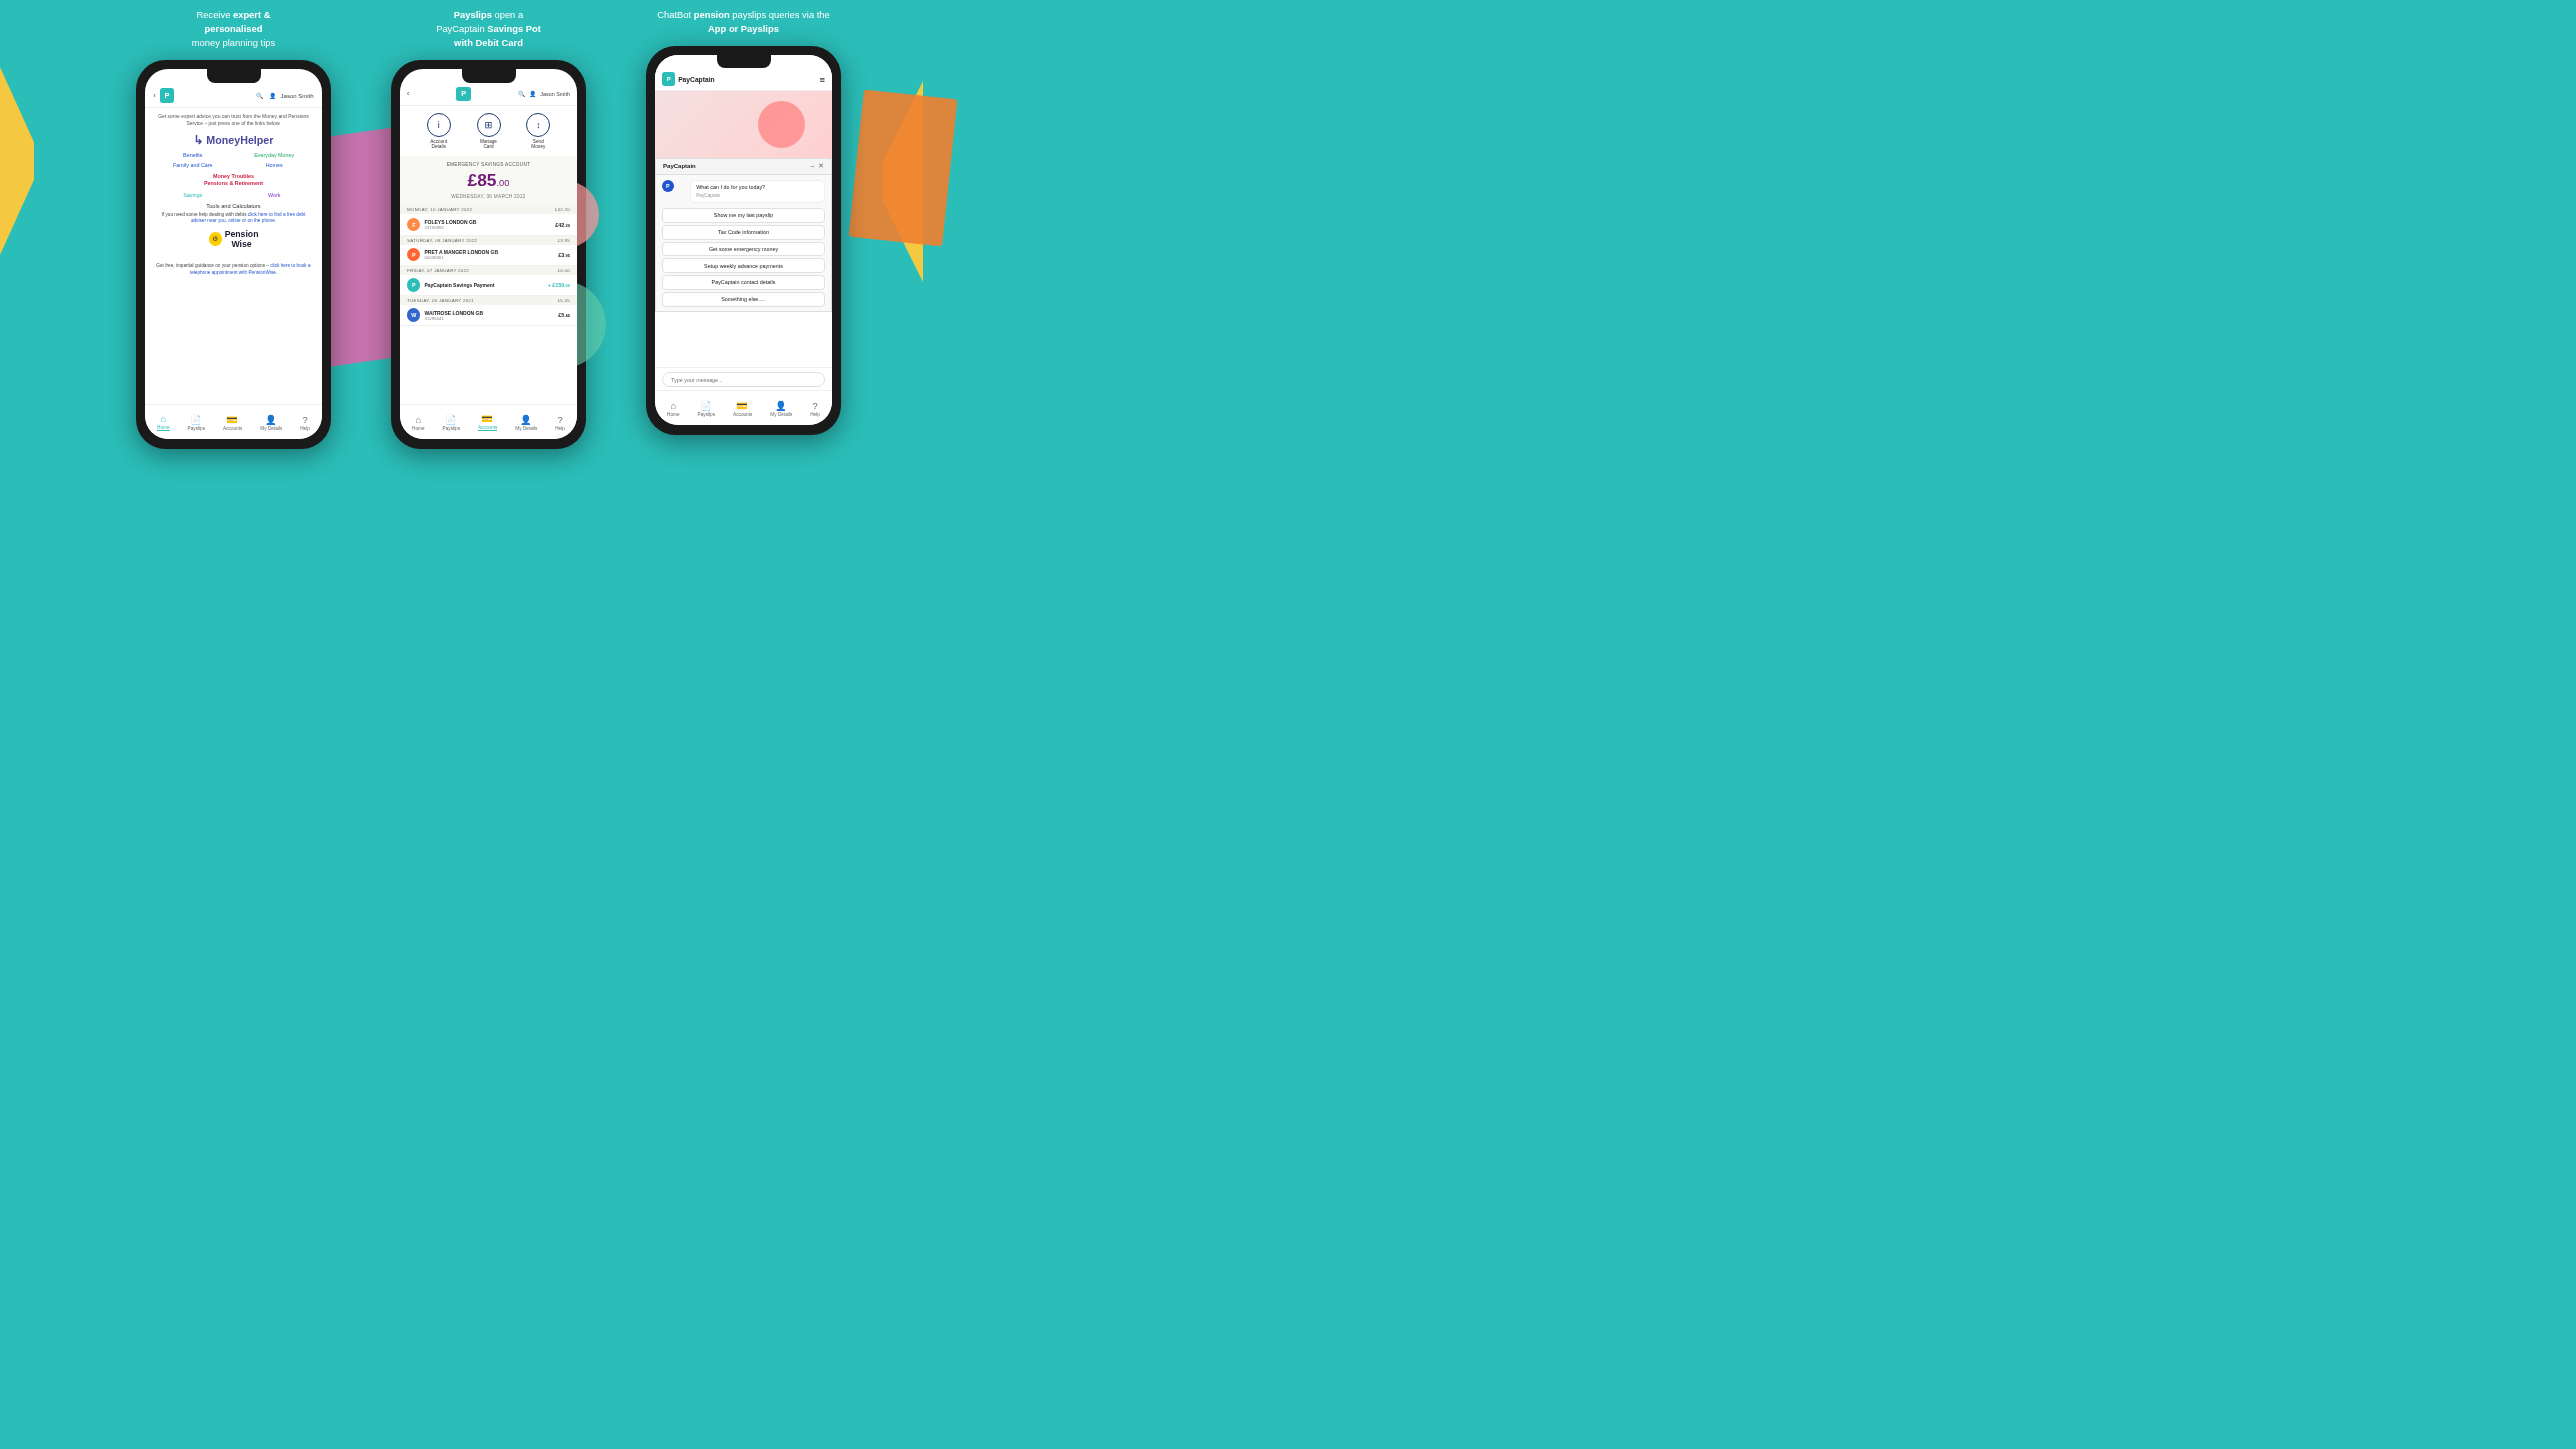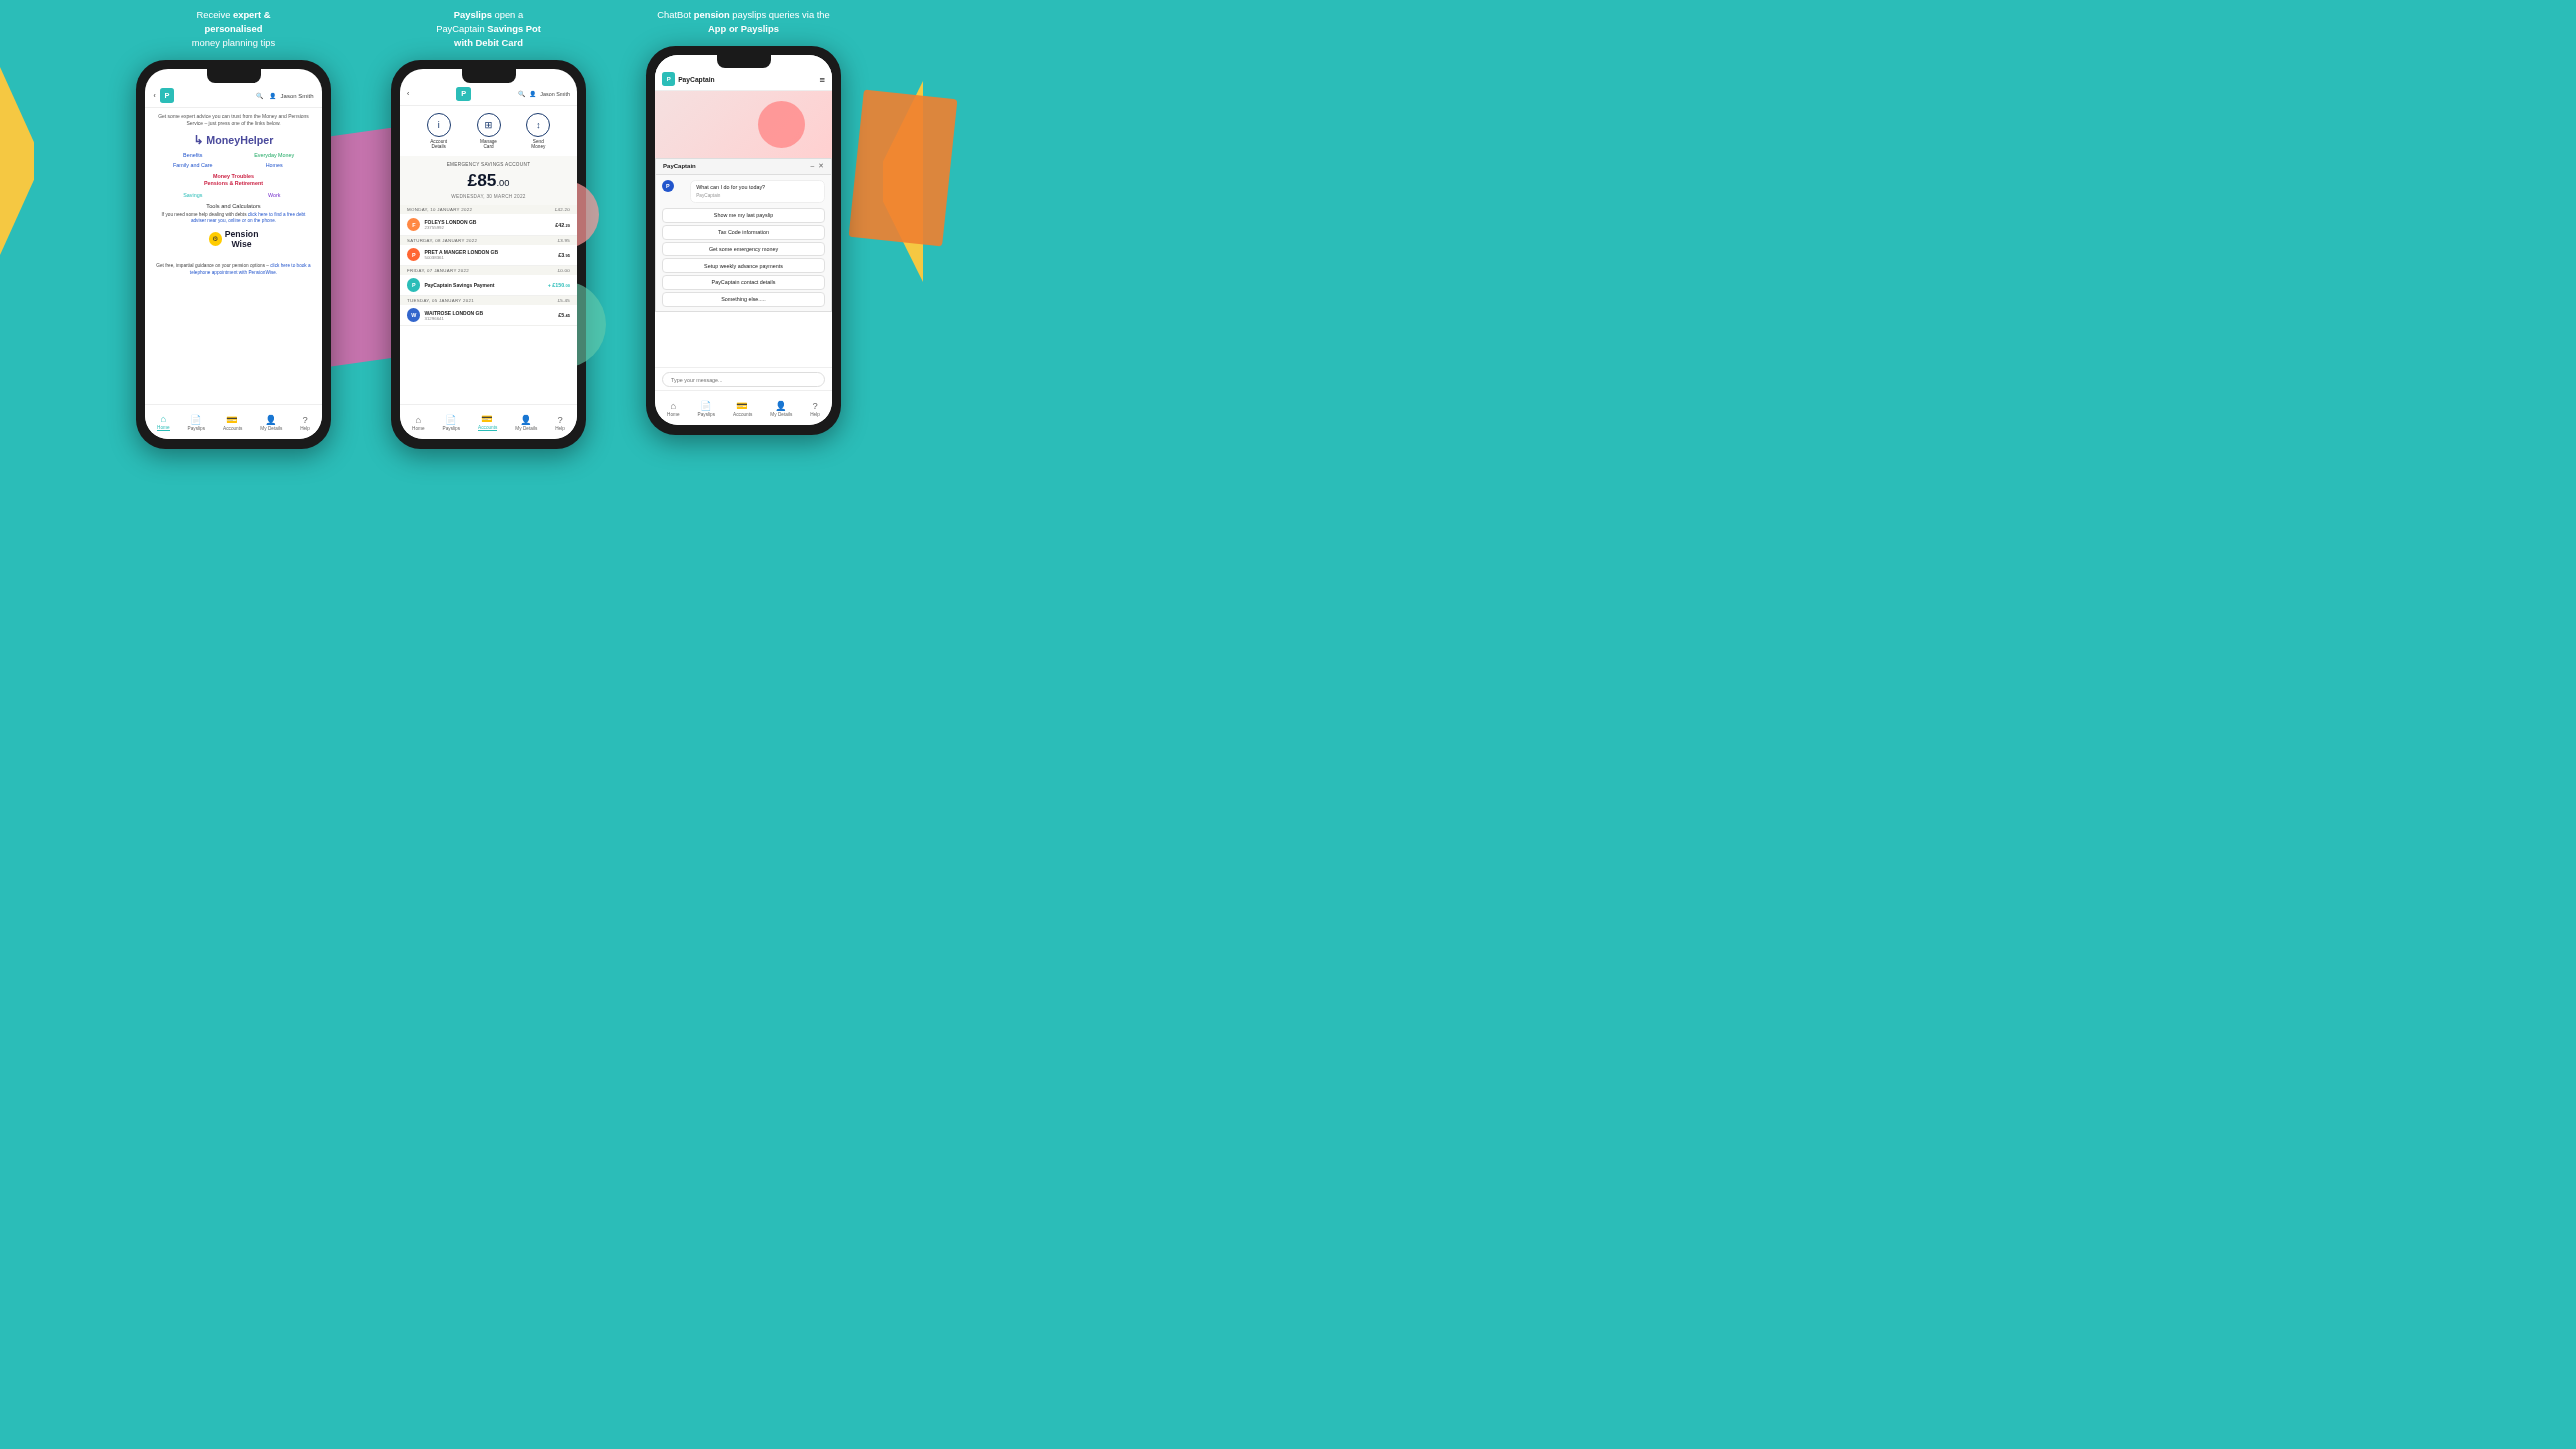--- a/index.html
+++ b/index.html
@@ -256,21 +256,21 @@
       color: #1a3a6e;
     }
     .p2-icon-label { font-size: 4.7px; color: #333; text-align: center; }
 
     .savings-account-section {
       background: #f8f8f5;
       padding: 6.7px;
       text-align: center;
     }
     .savings-label { font-size: 4.7px; color: #555; letter-spacing: 0.3px; margin-bottom: 2.7px; }
-    .savings-amount { font-size: 17.4px; font-weight: 700; color: #0f172a; }
+    .savings-amount { font-size: 17.4px; font-weight: 700; color: #701a75; }
     .savings-date { font-size: 4.7px; color: #777; letter-spacing: 0.3px; margin-top: 2.7px; }
 
     .transaction-list { overflow: hidden; }
     .tx-date-header {
       background: #f5f5f0;
       font-size: 4.4px;
       color: #666;
       padding: 2px 6.7px;
       letter-spacing: 0.3px;
     }

